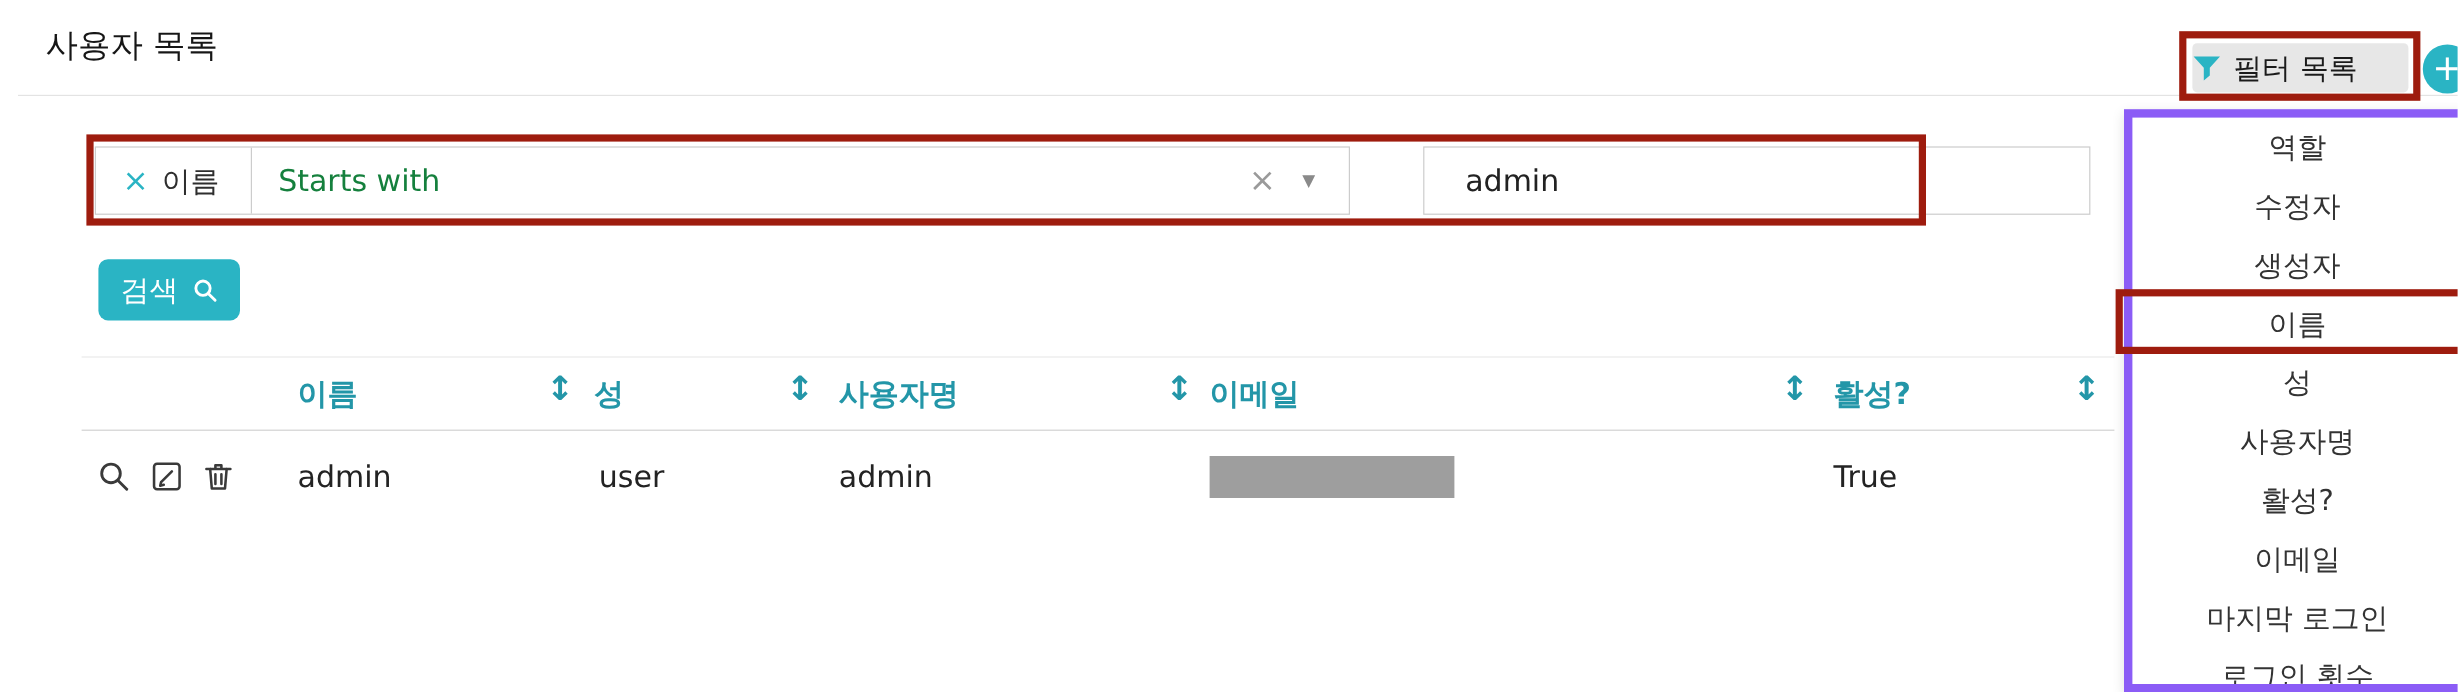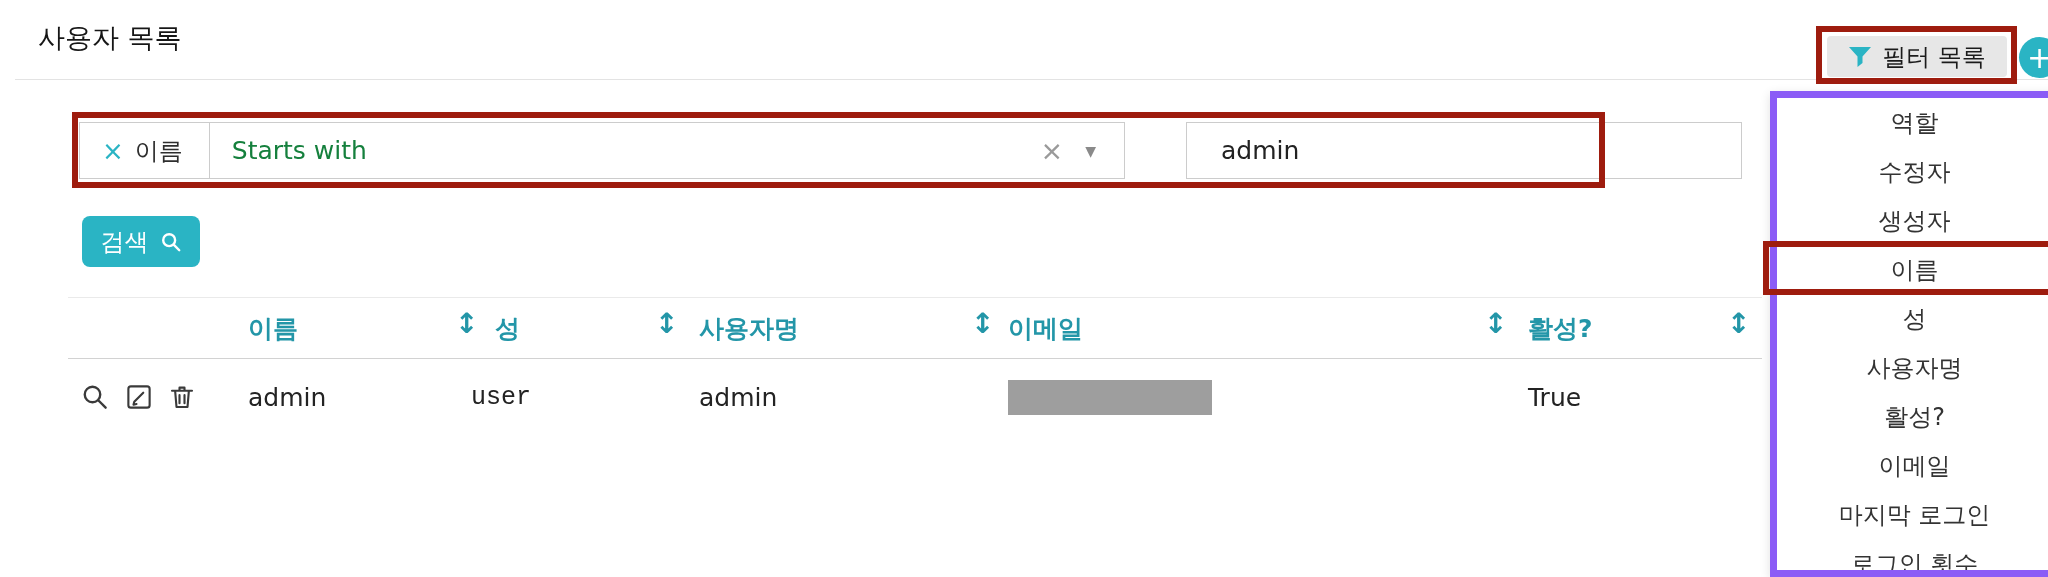--- a/index.html
+++ b/index.html
@@ -6,21 +6,21 @@
   * { margin:0; padding:0; box-sizing:border-box; }
   html,body { background:#ffffff; font-family:"DejaVu Sans","Liberation Sans",sans-serif; }
   #screen { position:relative; width:2048px; height:577px; background:#ffffff; overflow:hidden;margin-left:15px; }
   .abs { position:absolute; }
 
   .page-title { left:23px; top:20px; font-size:27px; font-weight:500; color:#161616; }
   .top-divider { left:0; top:79px; width:2048px; height:0; border-top:1px solid #e3e3e3; }
 
   
   .filter-button { left:1812px; top:36px; width:180px; height:41px; background:#e7e7e7;
-    border-radius:4px; display:flex; align-items:center; justify-content:center; gap:10px;
+    border-radius:4px; display:flex; align-items:center; justify-content:flex-start; gap:10px;
     font-size:24px; color:#1b1b1b; z-index:6; cursor:pointer; }
   .add-button { left:2004px; top:37px; width:41px; height:41px; border-radius:50%;
     background:#2ab4c4; color:#ffffff; font-size:30px; line-height:1;
     display:flex; align-items:center; justify-content:center; z-index:6; cursor:pointer; }
 
   
   .filter-menu { left:1755px; top:91px; width:289px; height:486px; background:#ffffff;
     border:7px solid #8b5cf6; box-shadow:0 3px 10px rgba(0,0,0,.12); z-index:5; overflow:hidden; }
   .filter-menu-item { height:49px; display:flex; align-items:center; justify-content:center;
     font-size:24px; color:#333333; cursor:pointer; }
@@ -48,21 +48,21 @@
   .thead-line-bottom { left:53px; top:358px; width:1694px; height:0; border-top:1px solid #d2d2d2; }
   .th { top:312px; font-size:25px; font-weight:700; color:#2396a8; }
   .sort { top:307px; font-size:28px; font-weight:700; color:#2396a8; cursor:pointer; }
   .th-1 { left:233px; } .th-2 { left:480px; } .th-3 { left:684px; } .th-4 { left:993px; } .th-5 { left:1513px; }
   .s-1 { left:440px; } .s-2 { left:640px; } .s-3 { left:956px; } .s-4 { left:1469px; } .s-5 { left:1712px; }
 
   .row-action { top:379px; width:36px; height:36px; display:flex; align-items:center;
     justify-content:center; cursor:pointer; }
   .ra-1 { left:62px; } .ra-2 { left:106px; } .ra-3 { left:149px; }
   .cell { top:383px; font-size:25px; color:#232323; }
-  .c-1 { left:233px; } .c-2 { left:456px;font-family:Liberation Mono, monospace; } .c-3 { left:684px; } .c-5 { left:1513px; }
+  .c-1 { left:233px; } .c-2 { left:484px; } .c-3 { left:684px; } .c-5 { left:1513px; }
   .redaction { left:993px; top:380px; width:204px; height:35px; background:#9e9e9e; }
 
   
   .annotation { border:6px solid #9e1c0e; z-index:10; pointer-events:none; background:transparent; }
   .ann-filter-btn { left:1801px; top:26px; width:201px; height:58px; }
   .ann-filter-row { left:57px; top:112px; width:1533px; height:76px; }
   .ann-menu-item { left:1748px; top:241px; width:298px; height:54px; }
 </style>
 </head>
 <body>

